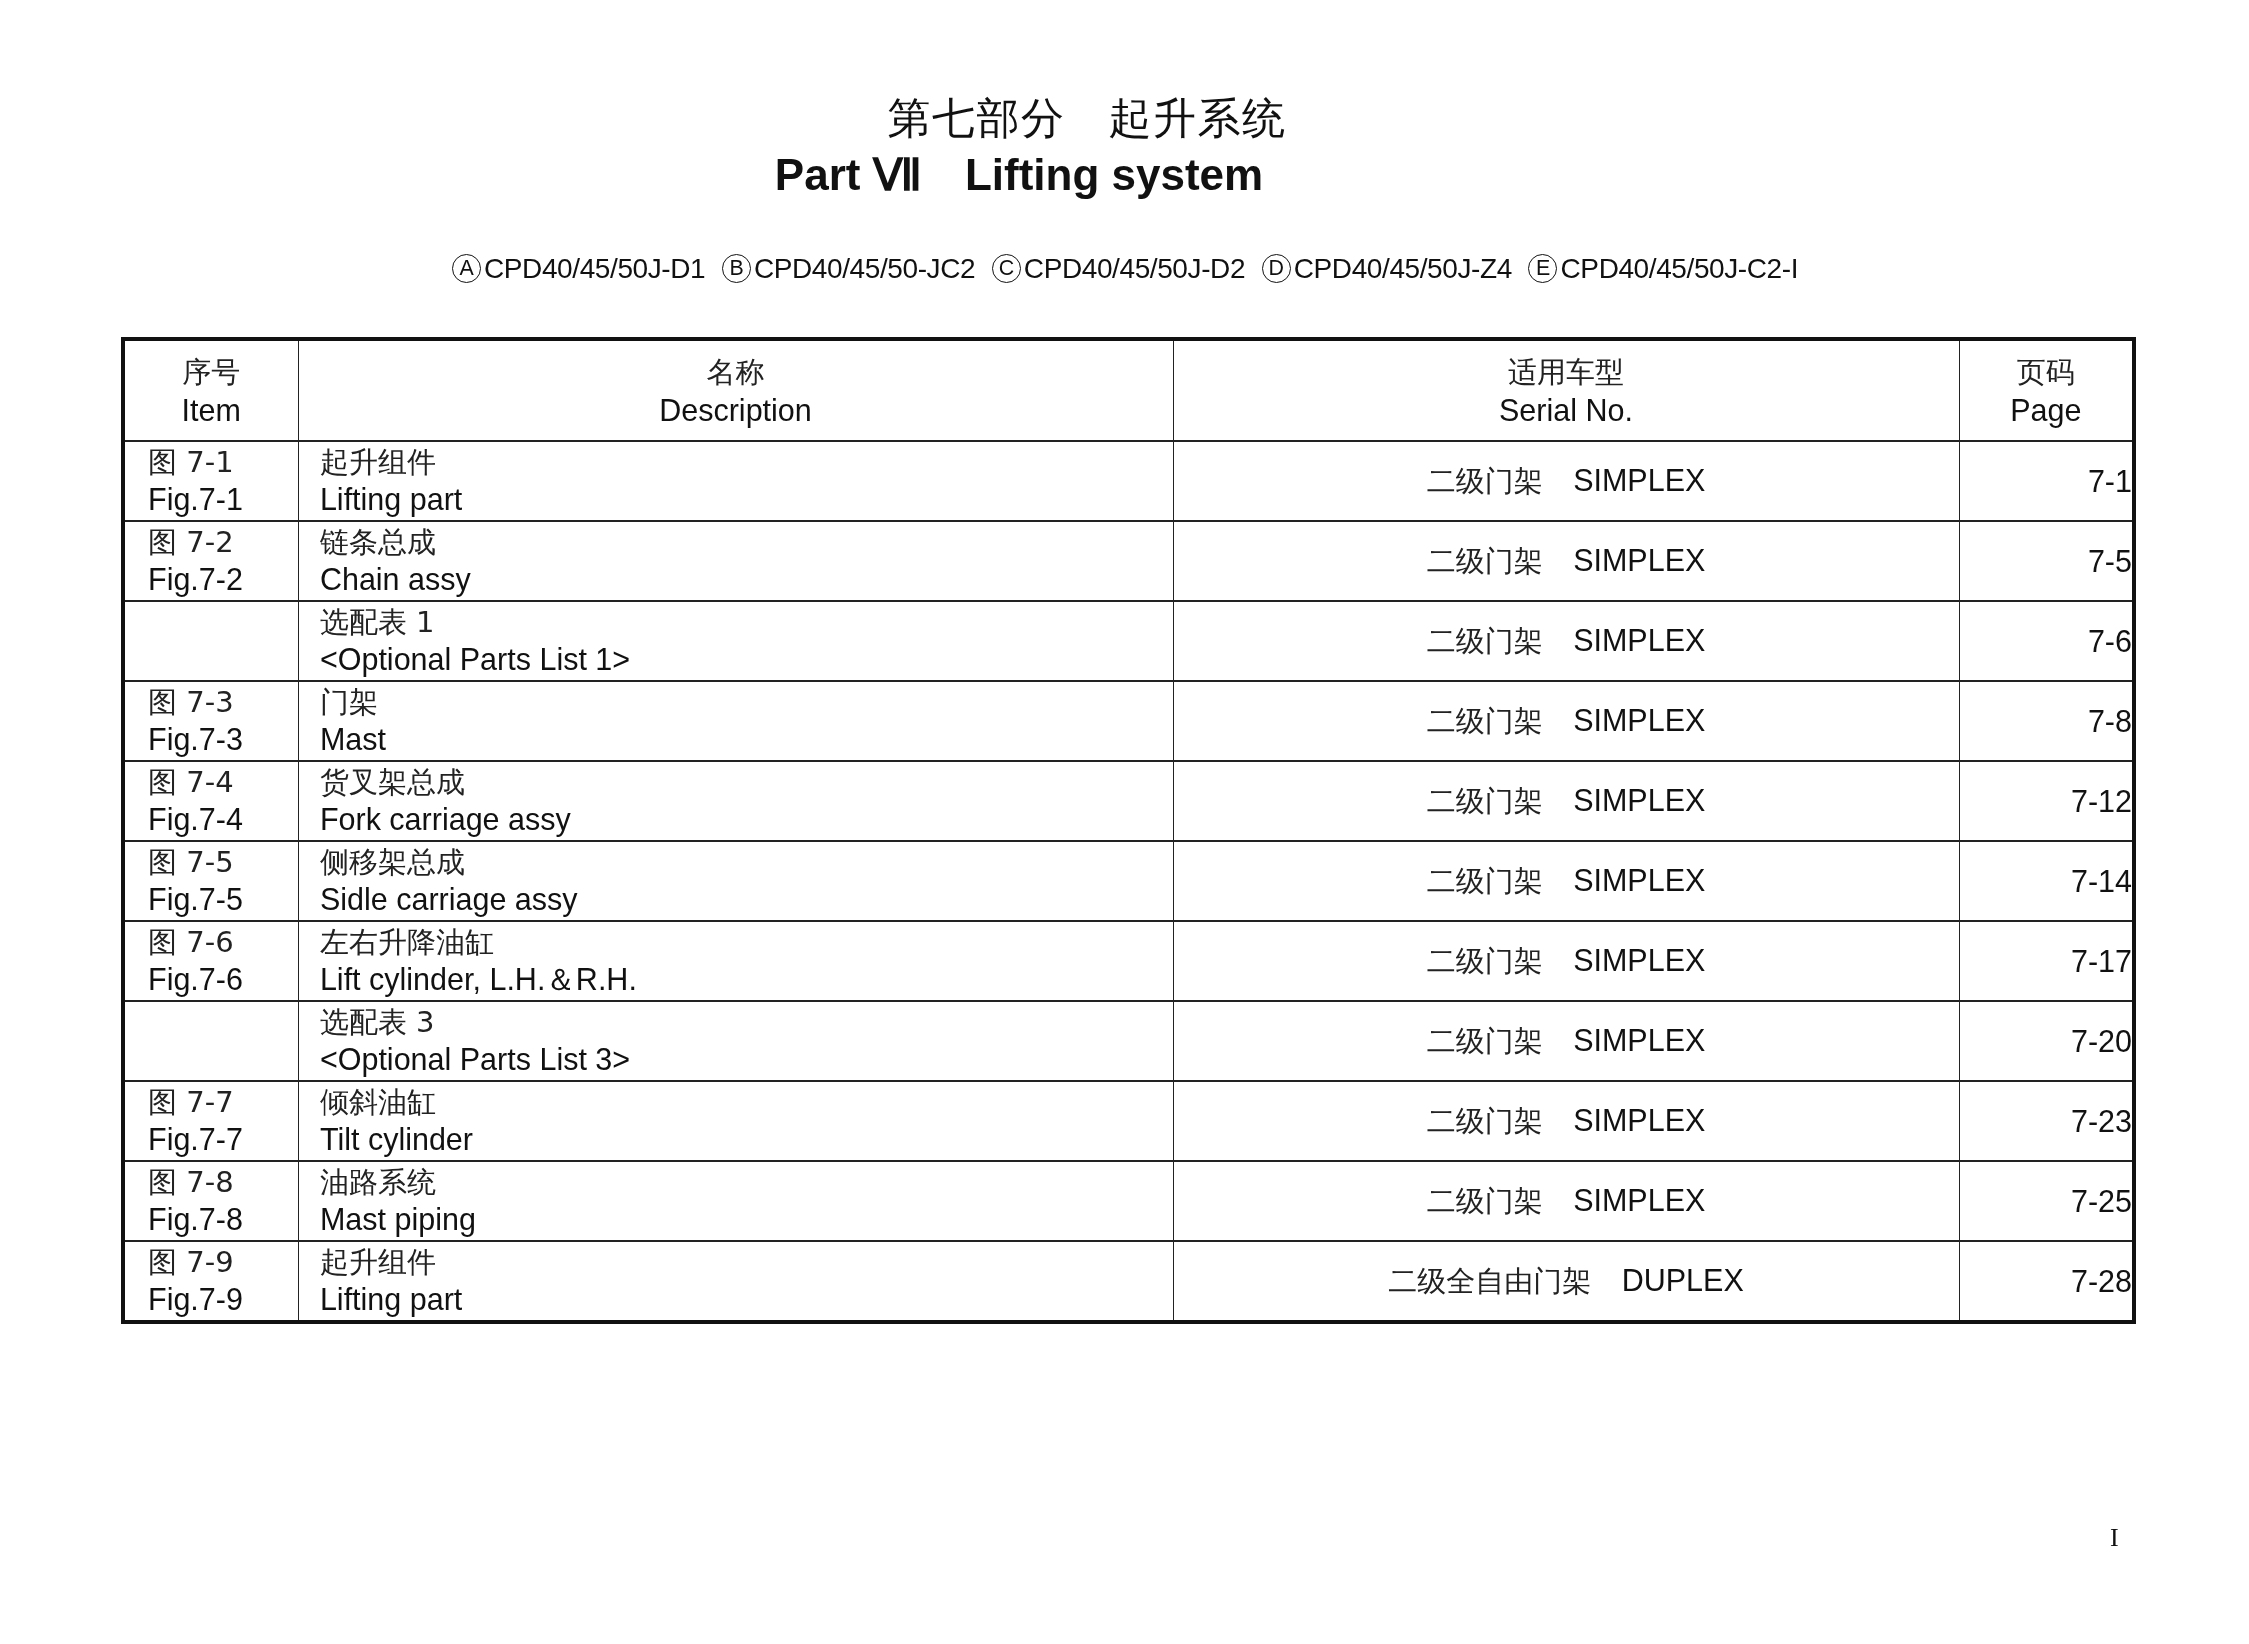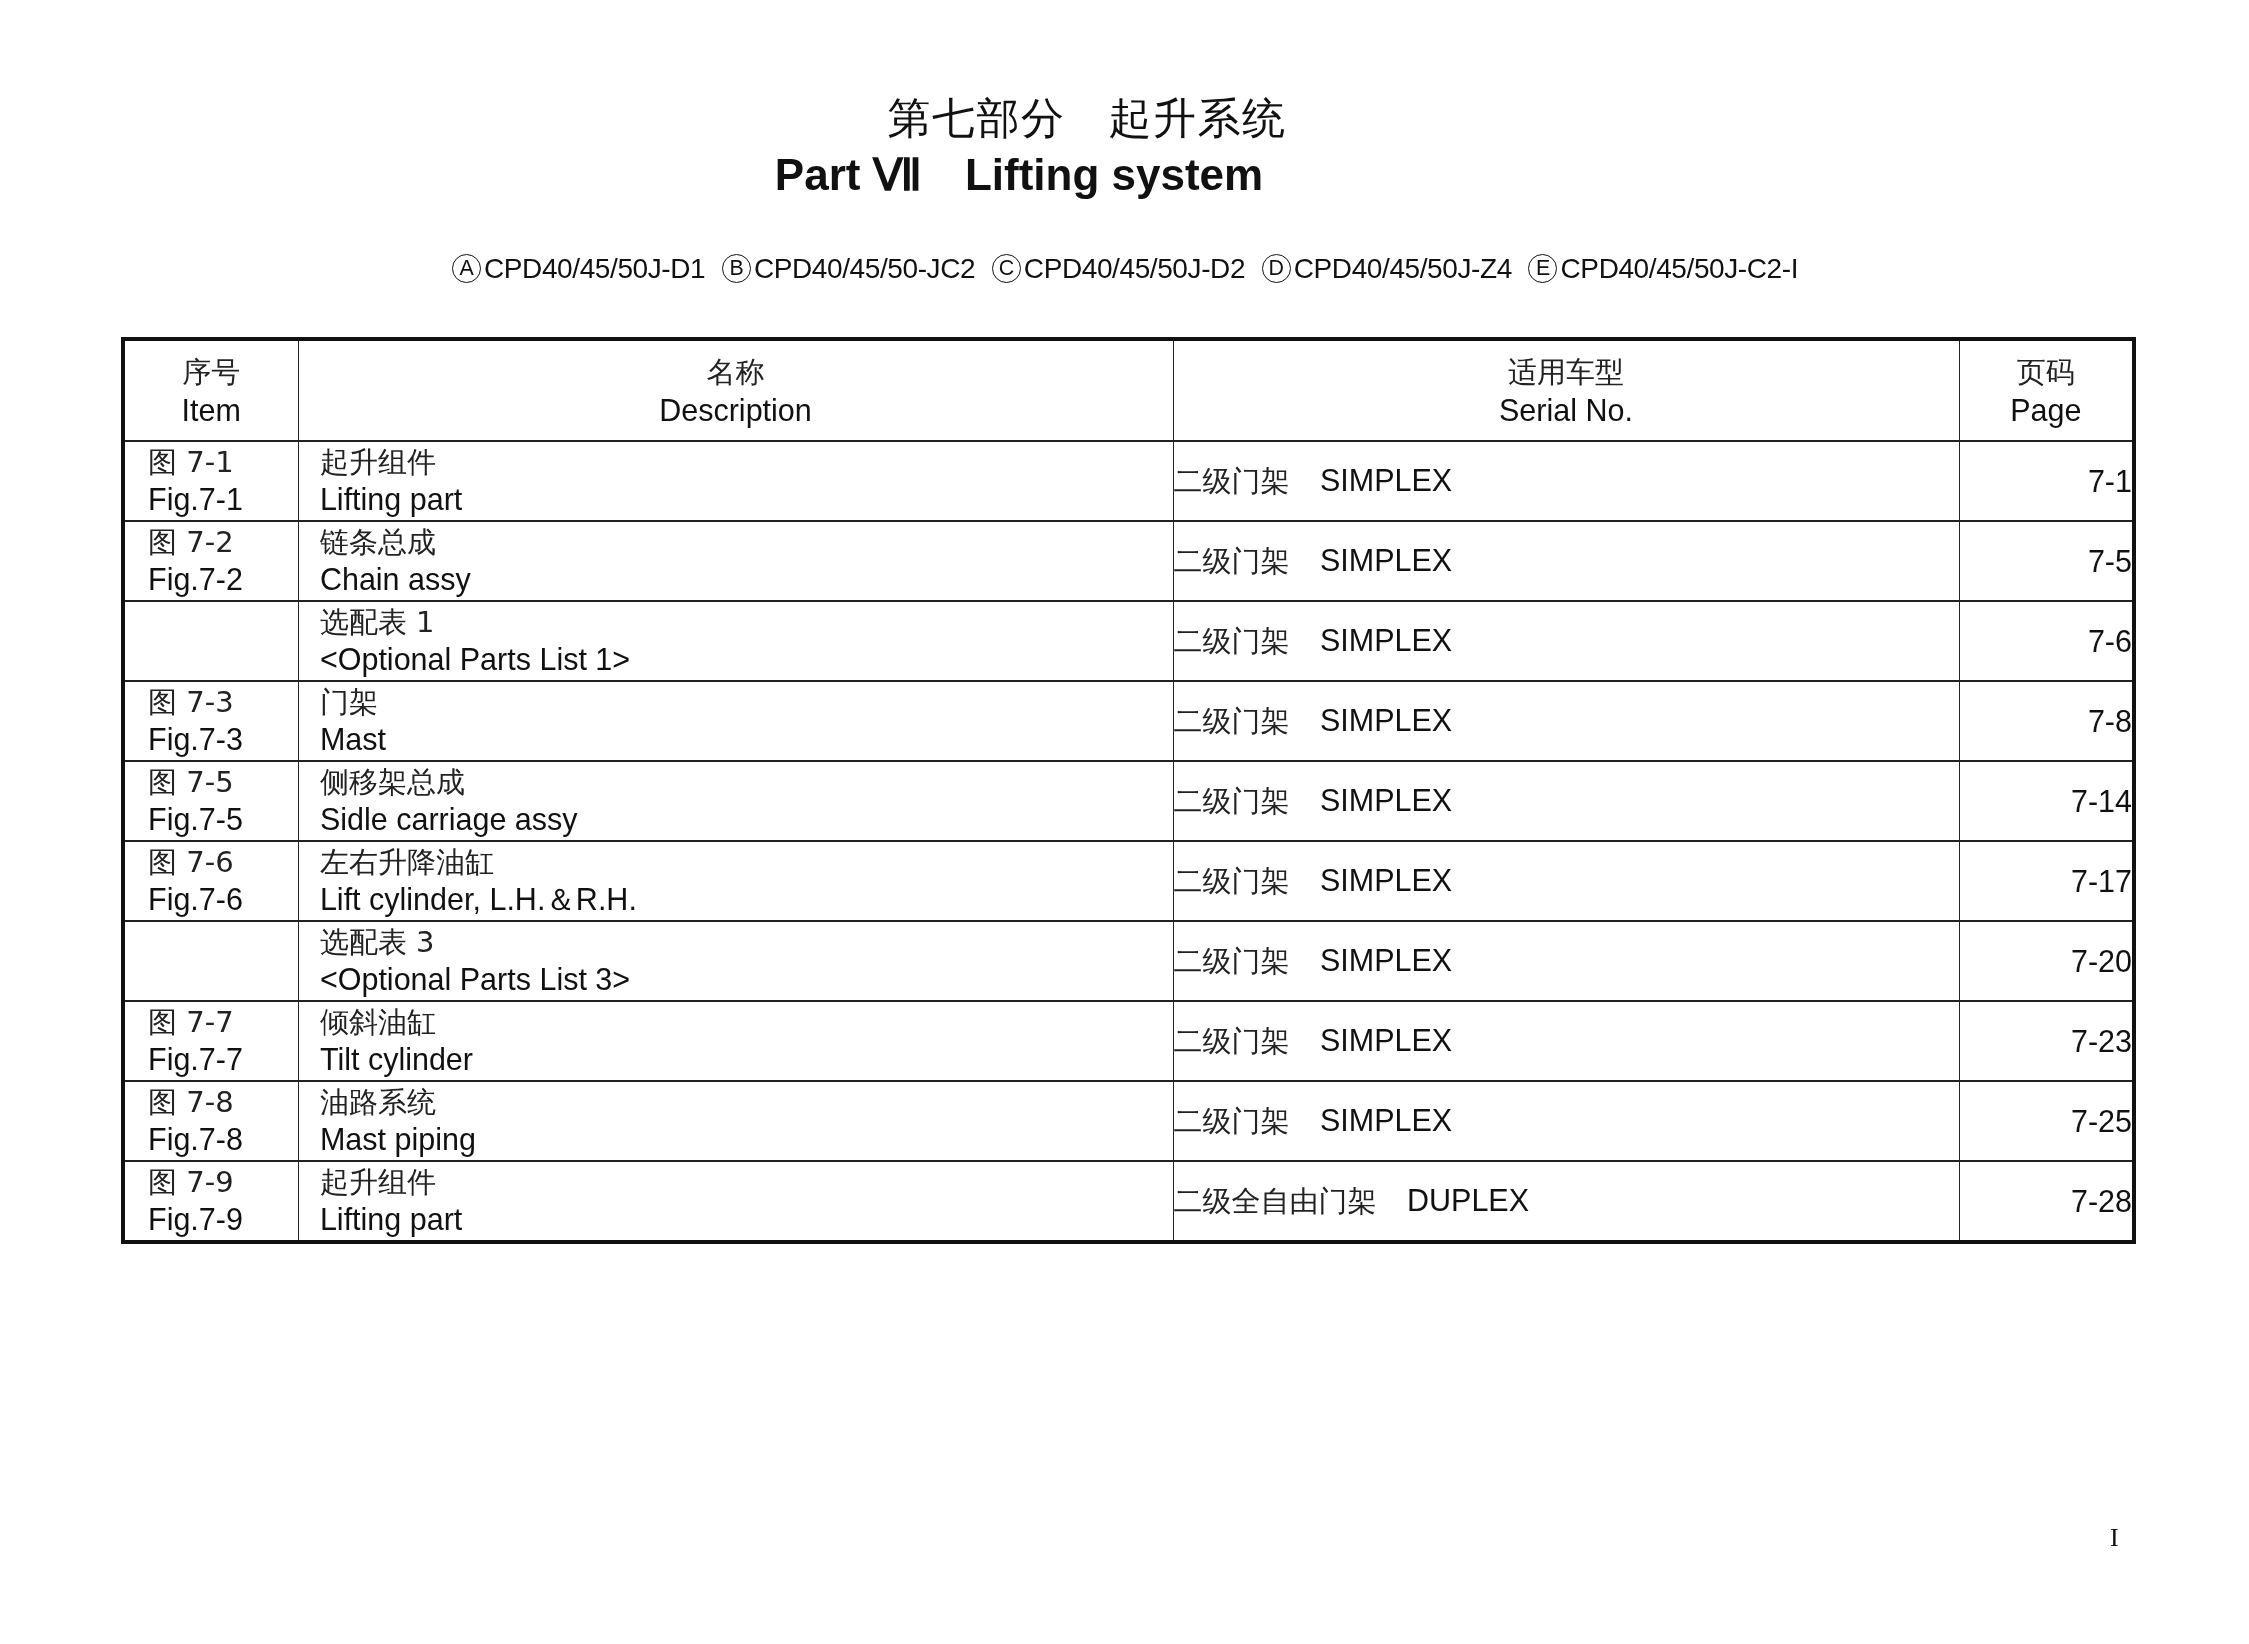--- a/index.html
+++ b/index.html
@@ -116,20 +116,21 @@
     td.item-cell {
       padding-left: 23px !important;
       text-align: left;
       margin-top: 36px;
     }
     td.desc-cell {
       padding-left: 21.4px !important;
       text-align: left;
     }
     td.serial-cell {
+      text-align: center;
       white-space: nowrap;
     }
     td.serial-cell .sgap { display: inline-block; width: 30.5px; }
     td.page-cell {
       text-align: right;
       font-size: 30.5px;
     }
     .line { display: block; }
     .page-marker {
       position: absolute;
@@ -244,20 +245,32 @@
         </td>
         <td class="desc-cell">
           <span class="line cn">门架</span>
           <span class="line en">Mast</span>
         </td>
         <td class="serial-cell"><span class="cn">二级门架</span><span class="sgap"></span><span class="en">SIMPLEX</span></td>
         <td class="page-cell">7-8</td>
       </tr>
       <tr>
         <td class="item-cell">
+          <span class="line cn">图 7-4</span>
+          <span class="line en">Fig.7-4</span>
+        </td>
+        <td class="desc-cell">
+          <span class="line cn">货叉架总成</span>
+          <span class="line en">Fork carriage assy</span>
+        </td>
+        <td class="serial-cell"><span class="cn">二级门架</span><span class="sgap"></span><span class="en">SIMPLEX</span></td>
+        <td class="page-cell">7-12</td>
+      </tr>
+      <tr>
+        <td class="item-cell">
           <span class="line cn">图 7-5</span>
           <span class="line en">Fig.7-5</span>
         </td>
         <td class="desc-cell">
           <span class="line cn">侧移架总成</span>
           <span class="line en">Sidle carriage assy</span>
         </td>
         <td class="serial-cell"><span class="cn">二级门架</span><span class="sgap"></span><span class="en">SIMPLEX</span></td>
         <td class="page-cell">7-14</td>
       </tr>

